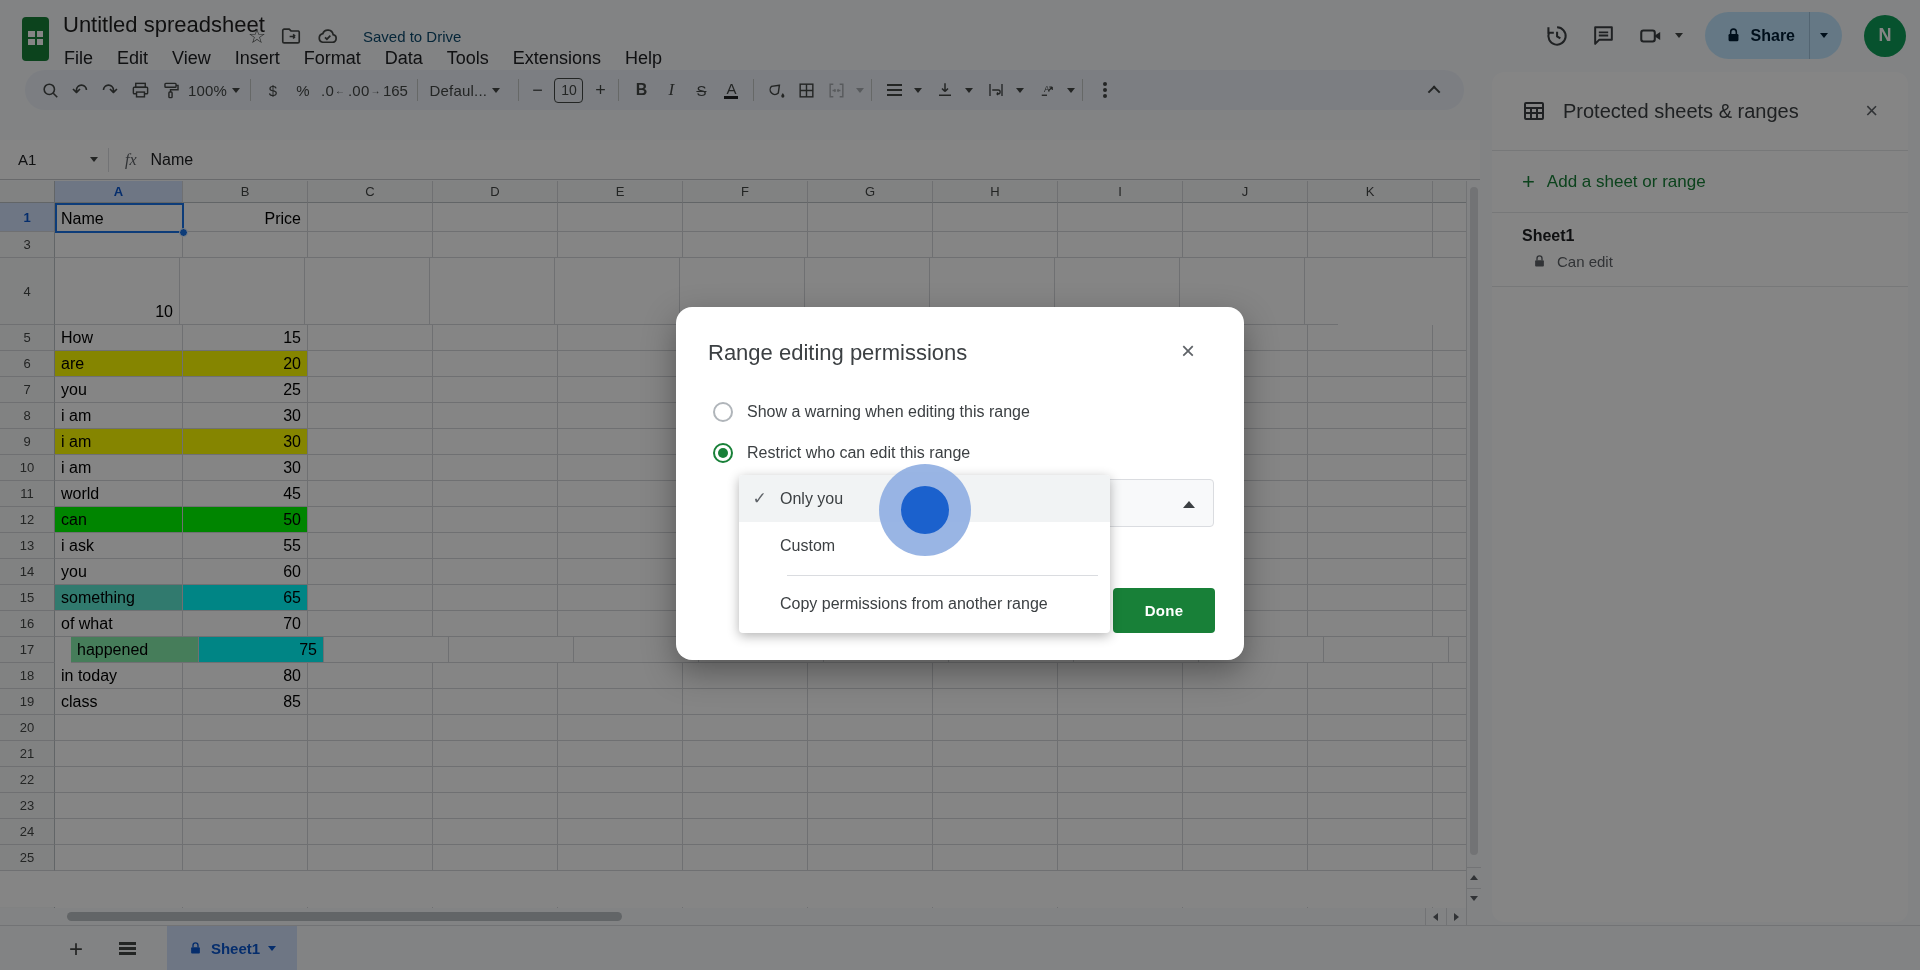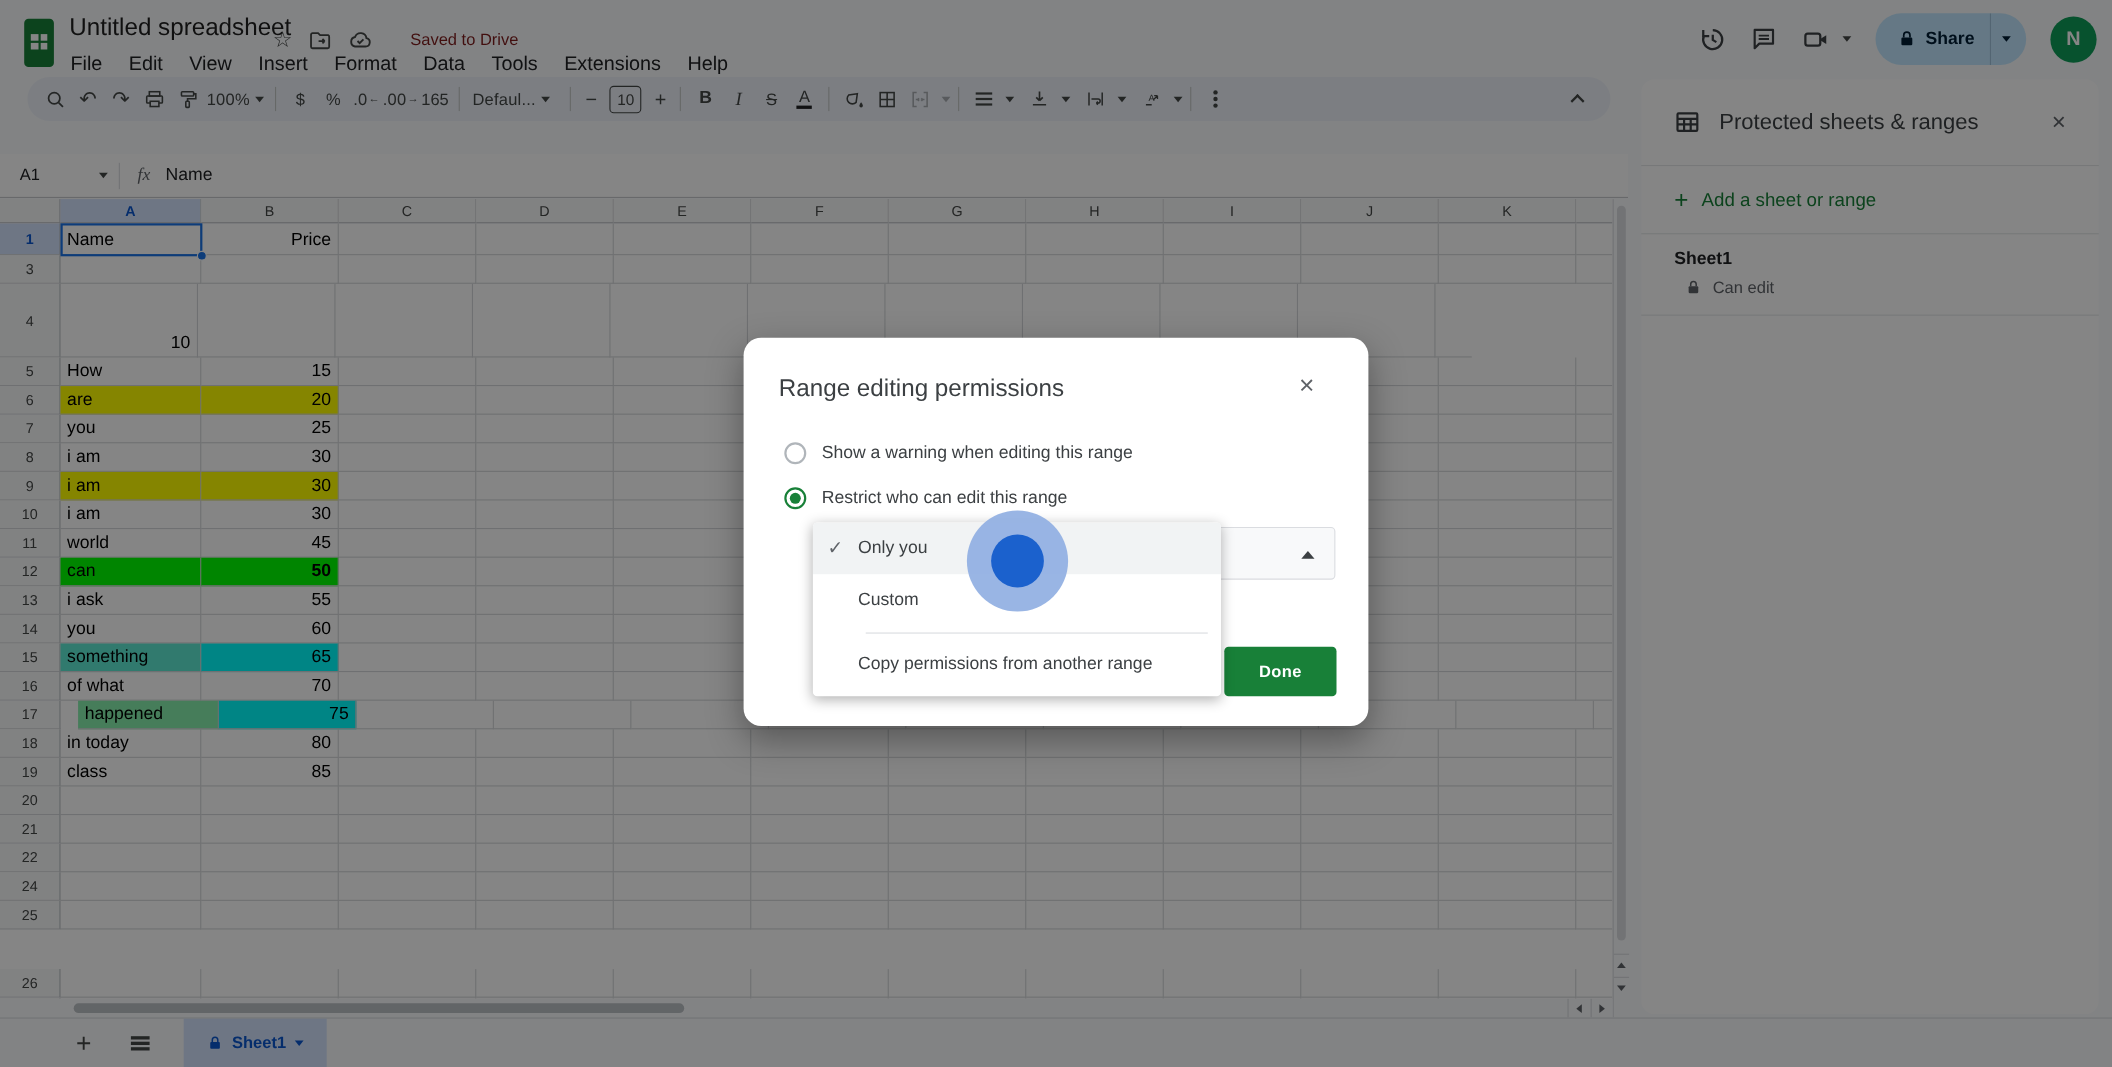--- a/index.html
+++ b/index.html
@@ -6,21 +6,21 @@
   html,body { width:1920px; height:970px; }
   body { font-family:"Liberation Sans", sans-serif; }
   #root { position:relative; width:1920px; height:970px; overflow:hidden; background:#f9fbfd; }
 
   
   .logo { position:absolute; left:22px; top:17px; width:27px; height:44px; background:#188038; border-radius:4px; }
   .logo .grid2 { position:absolute; left:6px; top:14px; width:15px; height:14px; display:grid; grid-template-columns:1fr 1fr; grid-template-rows:1fr 1fr; gap:2px; }
   .logo .grid2 i { background:#fff; }
   .doc-title { position:absolute; left:63px; top:12px; font-size:22px; color:#1f1f1f; }
   .title-icons { position:absolute; left:248px; top:24px; display:flex; align-items:center; gap:14px; color:#444746; }
-  .status-text { font-size:15px; color:#7f1d1d; margin-left:20px; }
+  .status-text { font-size:15px; color:#0c4a6e; margin-left:10px; }
   .menubar { position:absolute; left:52px; top:44px; display:flex; }
   .menu-item { padding:2px 12px; font-size:18px; color:#202124; border-radius:6px; line-height:24px; }
 
   .top-right { position:absolute; right:14px; top:12px; display:flex; align-items:center; gap:22px; }
   .tr-icon { color:#3c4043; display:flex; align-items:center; }
   .share-pill { display:flex; align-items:center; background:#c2e7ff; border-radius:24px; height:47px; overflow:hidden; }
   .share-main { display:flex; align-items:center; gap:9px; padding:0 14px 0 20px; height:100%; color:#001d35; }
   .share-label { font-size:16px; font-weight:bold; color:#001d35; }
   .share-arrow { display:flex; align-items:center; justify-content:center; padding:0 14px 0 10px; height:100%; border-left:1px solid rgba(0,29,53,.18); }
   .avatar { width:42px; height:42px; border-radius:50%; background:#0f9d58; color:#fff; font-size:18px; font-weight:bold; display:flex; align-items:center; justify-content:center; }
@@ -491,21 +491,21 @@
           <div class="cell" style="width: 125px;"></div>
           <div class="cell" style="width: 125px;"></div>
           <div class="cell" style="width: 125px;"></div>
           <div class="cell" style="width: 125px;"></div>
           <div class="cell" style="width: 125px;"></div>
           <div class="cell sliver"></div>
         </div>
         <div class="grid-row" style="height: 26px;">
           <div class="row-h">12</div>
           <div class="cell a" style="background: rgb(0, 255, 0);">can</div>
-          <div class="cell b" style="background: rgb(0, 255, 0); font-weight: bold;">50</div>
+          <div class="cell b" style="background: rgb(0, 255, 0);">50</div>
           <div class="cell" style="width: 125px;"></div>
           <div class="cell" style="width: 125px;"></div>
           <div class="cell" style="width: 125px;"></div>
           <div class="cell" style="width: 125px;"></div>
           <div class="cell" style="width: 125px;"></div>
           <div class="cell" style="width: 125px;"></div>
           <div class="cell" style="width: 125px;"></div>
           <div class="cell" style="width: 125px;"></div>
           <div class="cell" style="width: 125px;"></div>
           <div class="cell sliver"></div>
@@ -640,20 +640,35 @@
           <div class="cell" style="width: 125px;"></div>
           <div class="cell" style="width: 125px;"></div>
           <div class="cell" style="width: 125px;"></div>
           <div class="cell" style="width: 125px;"></div>
           <div class="cell" style="width: 125px;"></div>
           <div class="cell" style="width: 125px;"></div>
           <div class="cell sliver"></div>
         </div>
         <div class="grid-row" style="height: 26px;">
           <div class="row-h">22</div>
+          <div class="cell a"></div>
+          <div class="cell b"></div>
+          <div class="cell" style="width: 125px;"></div>
+          <div class="cell" style="width: 125px;"></div>
+          <div class="cell" style="width: 125px;"></div>
+          <div class="cell" style="width: 125px;"></div>
+          <div class="cell" style="width: 125px;"></div>
+          <div class="cell" style="width: 125px;"></div>
+          <div class="cell" style="width: 125px;"></div>
+          <div class="cell" style="width: 125px;"></div>
+          <div class="cell" style="width: 125px;"></div>
+          <div class="cell sliver"></div>
+        </div>
+        <div class="grid-row" style="height: 26px;">
+          <div class="row-h">23</div>
           <div class="cell a"></div>
           <div class="cell b"></div>
           <div class="cell" style="width: 125px;"></div>
           <div class="cell" style="width: 125px;"></div>
           <div class="cell" style="width: 125px;"></div>
           <div class="cell" style="width: 125px;"></div>
           <div class="cell" style="width: 125px;"></div>
           <div class="cell" style="width: 125px;"></div>
           <div class="cell" style="width: 125px;"></div>
           <div class="cell" style="width: 125px;"></div>

